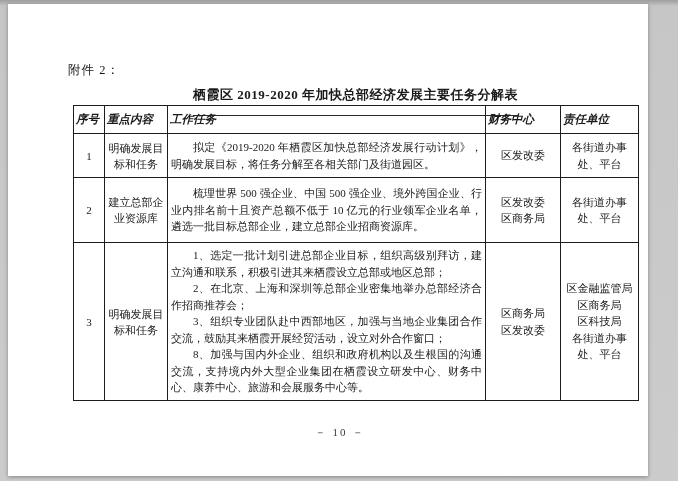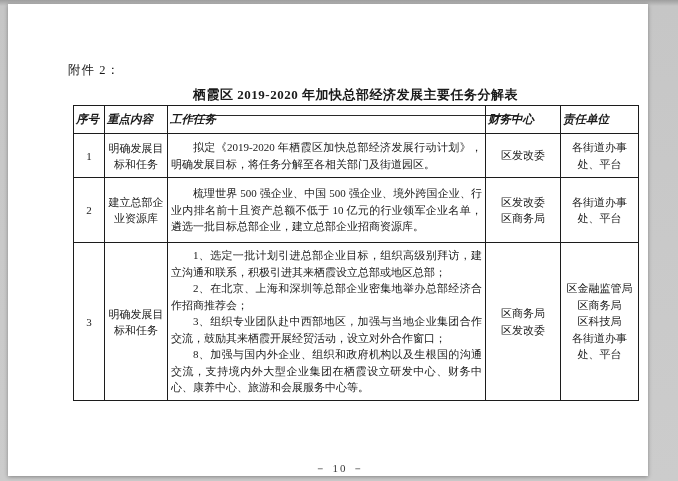--- a/index.html
+++ b/index.html
@@ -90,21 +90,20 @@
   }
   .page-number {
     position: absolute;
     left: 0;
     top: 421px;
     width: 664px;
     text-align: center;
     font-size: 11px;
     color: #3a3a3a;
     letter-spacing: 2px;
-    margin-top: 36px;
   }
 </style>
 </head>
 <body>
 
 <div class="page">
 
   <div class="attachment">附件 2：</div>
 
   <div class="title-band">

